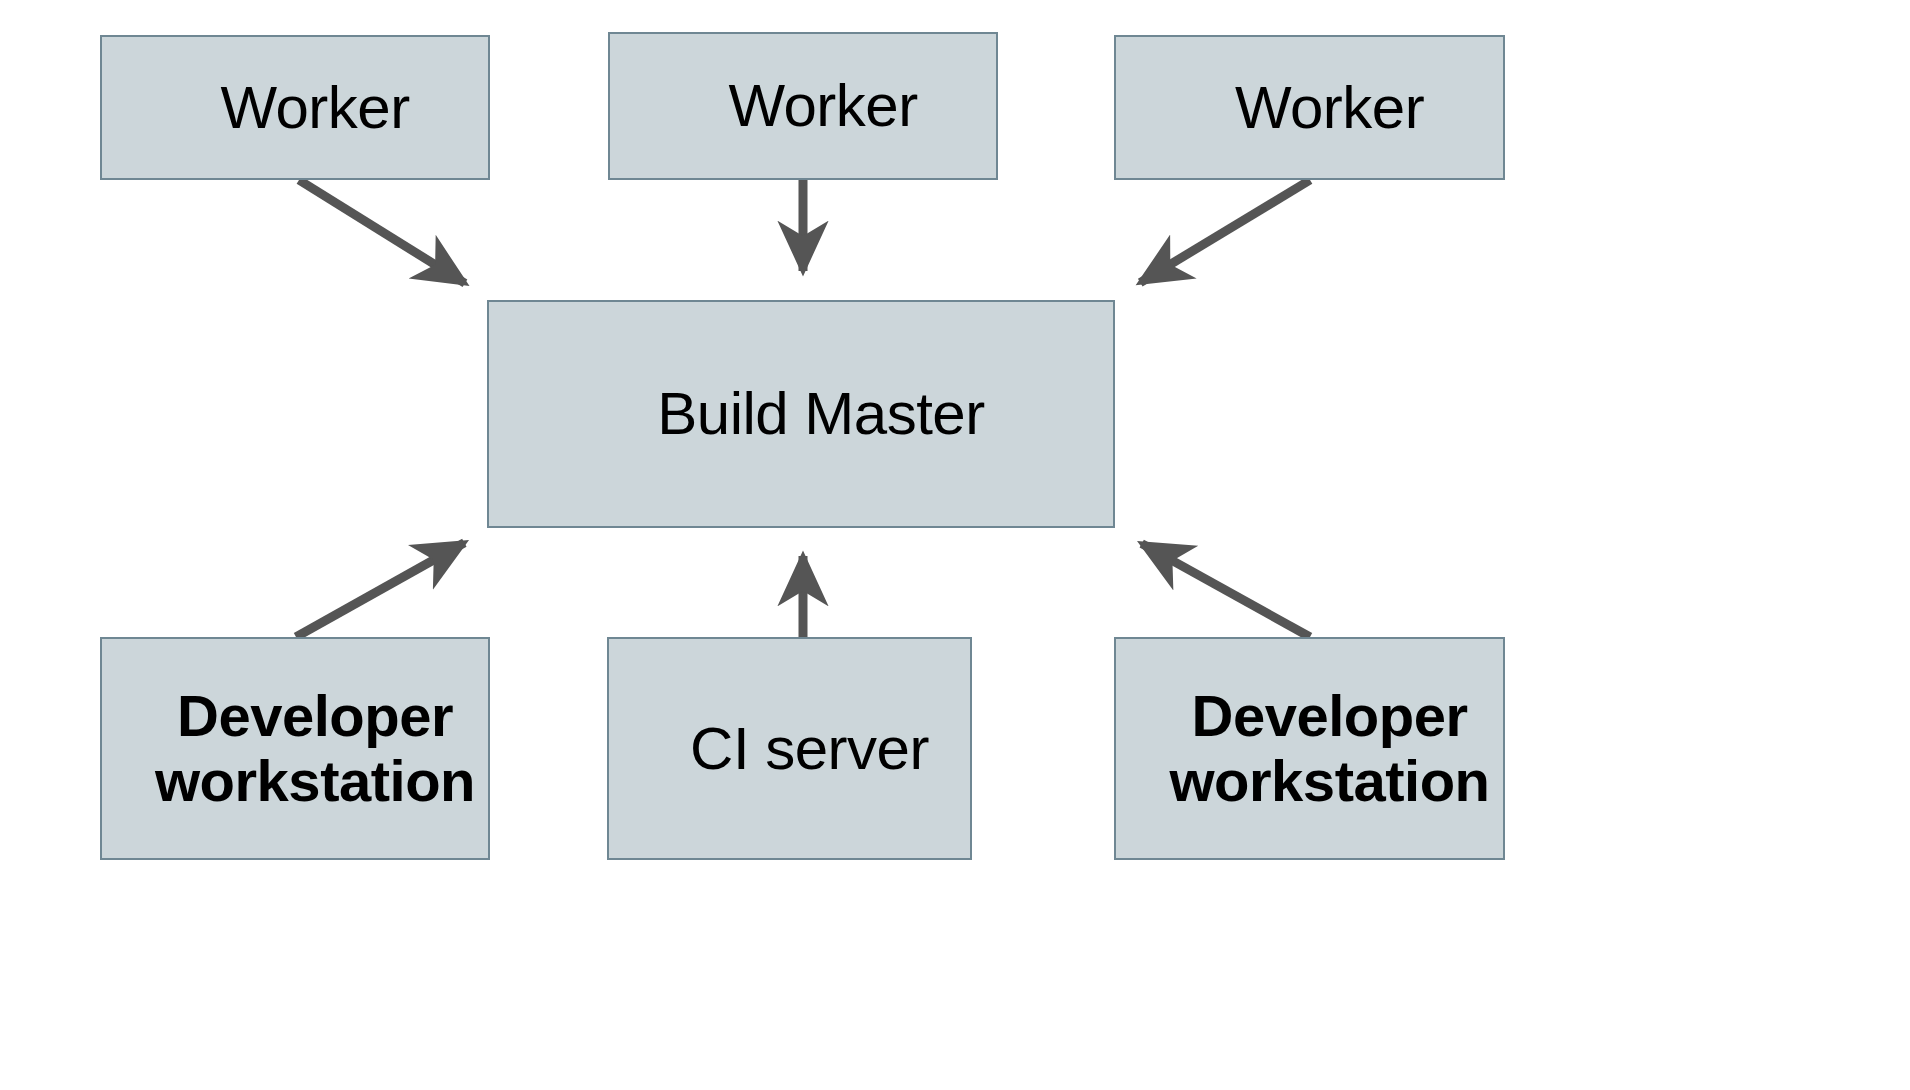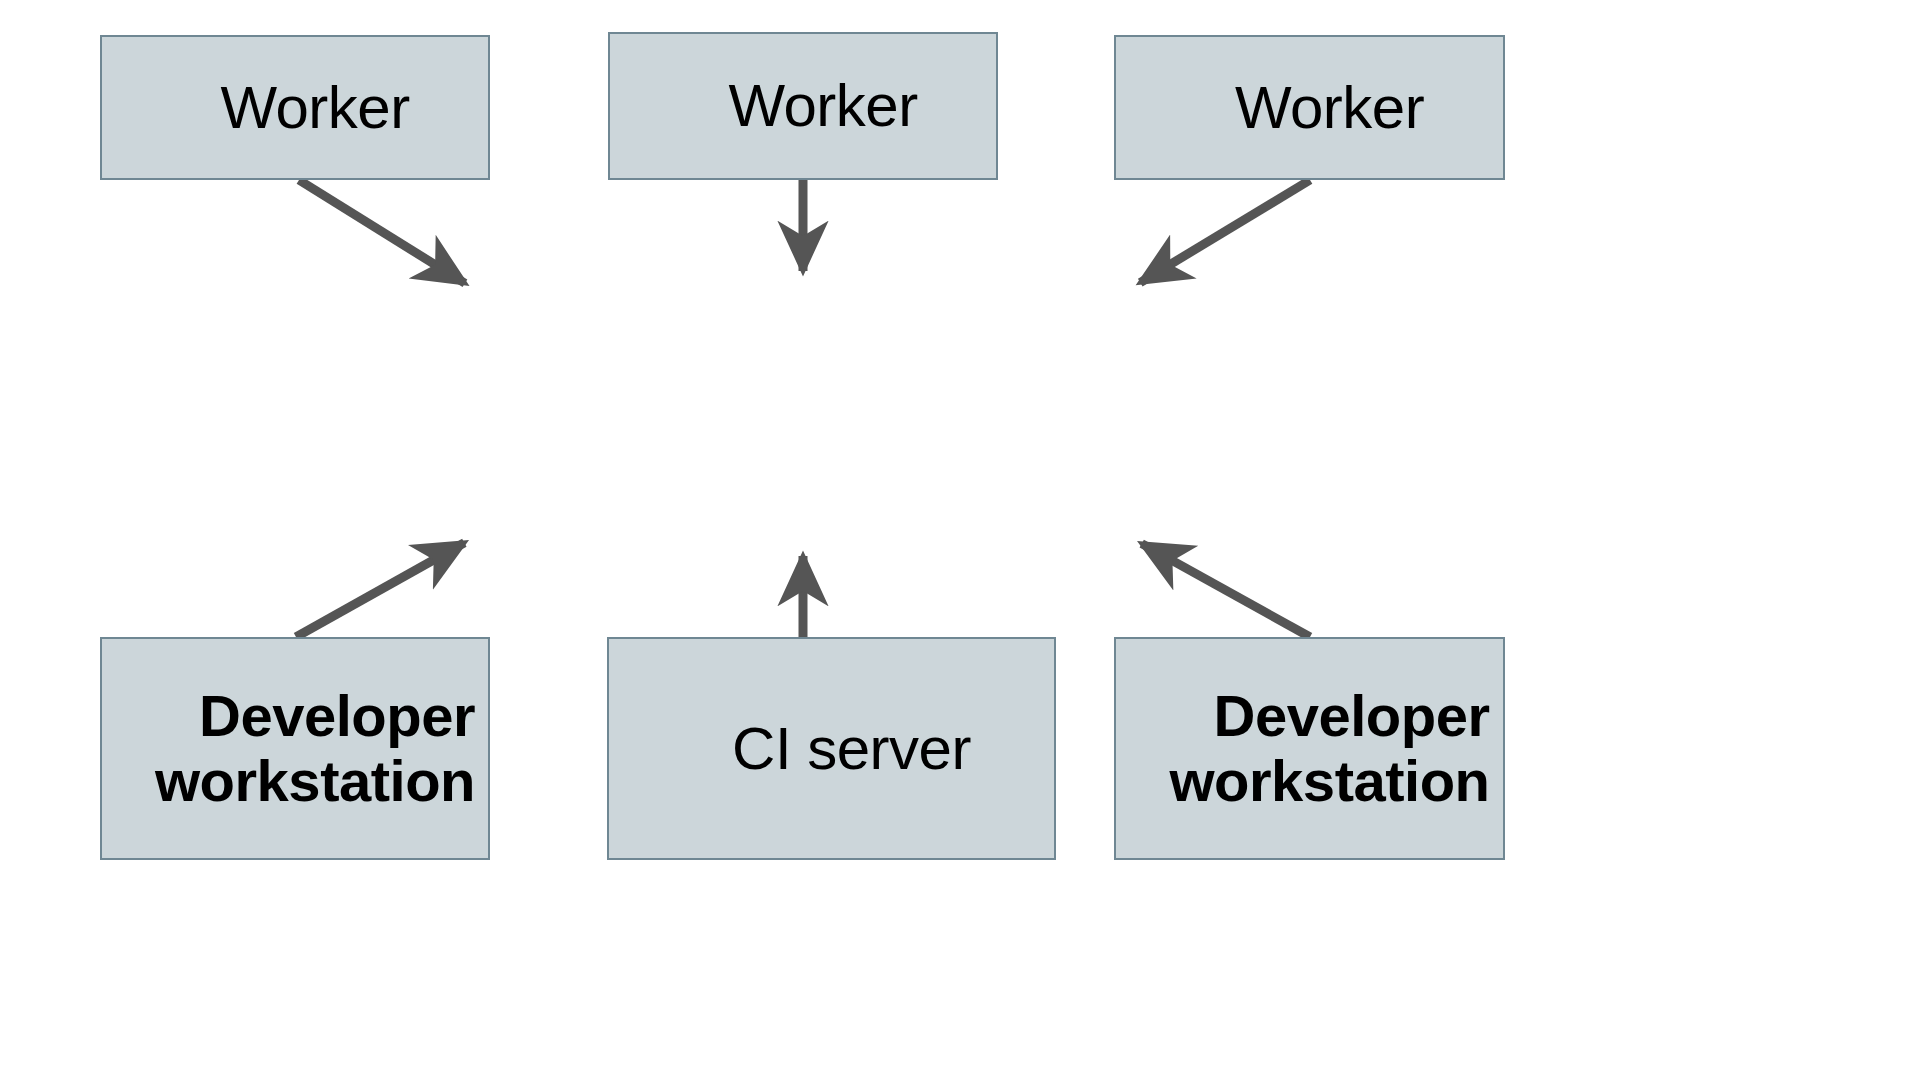--- a/index.html
+++ b/index.html
@@ -28,21 +28,21 @@
     display: block;
   }
   .node-box {
     position: absolute;
     box-sizing: border-box;
     background: #ccd6da;
     border: 2px solid #6f8793;
     display: flex;
     align-items: center;
     justify-content: center;
-    text-align: right;
+    text-align: center;
     padding-left: 40px;
   }
   .node-label {
     color: #000000;
     font-family: "Liberation Sans", sans-serif;
     font-weight: 400;
     line-height: 1.12;
     white-space: pre-line;
     letter-spacing: -0.5px;
   }
@@ -75,27 +75,30 @@
   </div>
 
   <div class="node-box" style="left: 608px; top: 32px; width: 390px; height: 148px; background: rgb(204, 214, 218); border-color: rgb(111, 135, 147);">
     <span class="node-label label-lg">Worker</span>
   </div>
 
   <div class="node-box" style="left: 1114px; top: 35px; width: 391px; height: 145px; background: rgb(204, 214, 218); border-color: rgb(111, 135, 147);">
     <span class="node-label label-lg">Worker</span>
   </div>
 
+  <div class="node-box" style="left: 487px; top: 300px; width: 628px; height: 228px; background: rgb(204, 214, 218); border-color: rgb(111, 135, 147);">
+    <span class="node-label label-lg">Build Master</span>
+  </div>
 
   <div class="node-box" style="left: 100px; top: 637px; width: 390px; height: 223px; background: rgb(204, 214, 218); border-color: rgb(111, 135, 147);">
     <span class="node-label label-md">Developer
 workstation</span>
   </div>
 
-  <div class="node-box" style="left: 607px; top: 637px; width: 449px; height: 223px; background: rgb(204, 214, 218); border-color: rgb(111, 135, 147);">
+  <div class="node-box" style="left: 607px; top: 637px; width: 365px; height: 223px; background: rgb(204, 214, 218); border-color: rgb(111, 135, 147);">
     <span class="node-label label-lg">CI server</span>
   </div>
 
   <div class="node-box" style="left: 1114px; top: 637px; width: 391px; height: 223px; background: rgb(204, 214, 218); border-color: rgb(111, 135, 147);">
     <span class="node-label label-md">Developer
 workstation</span>
   </div>
 
 </div>
 

